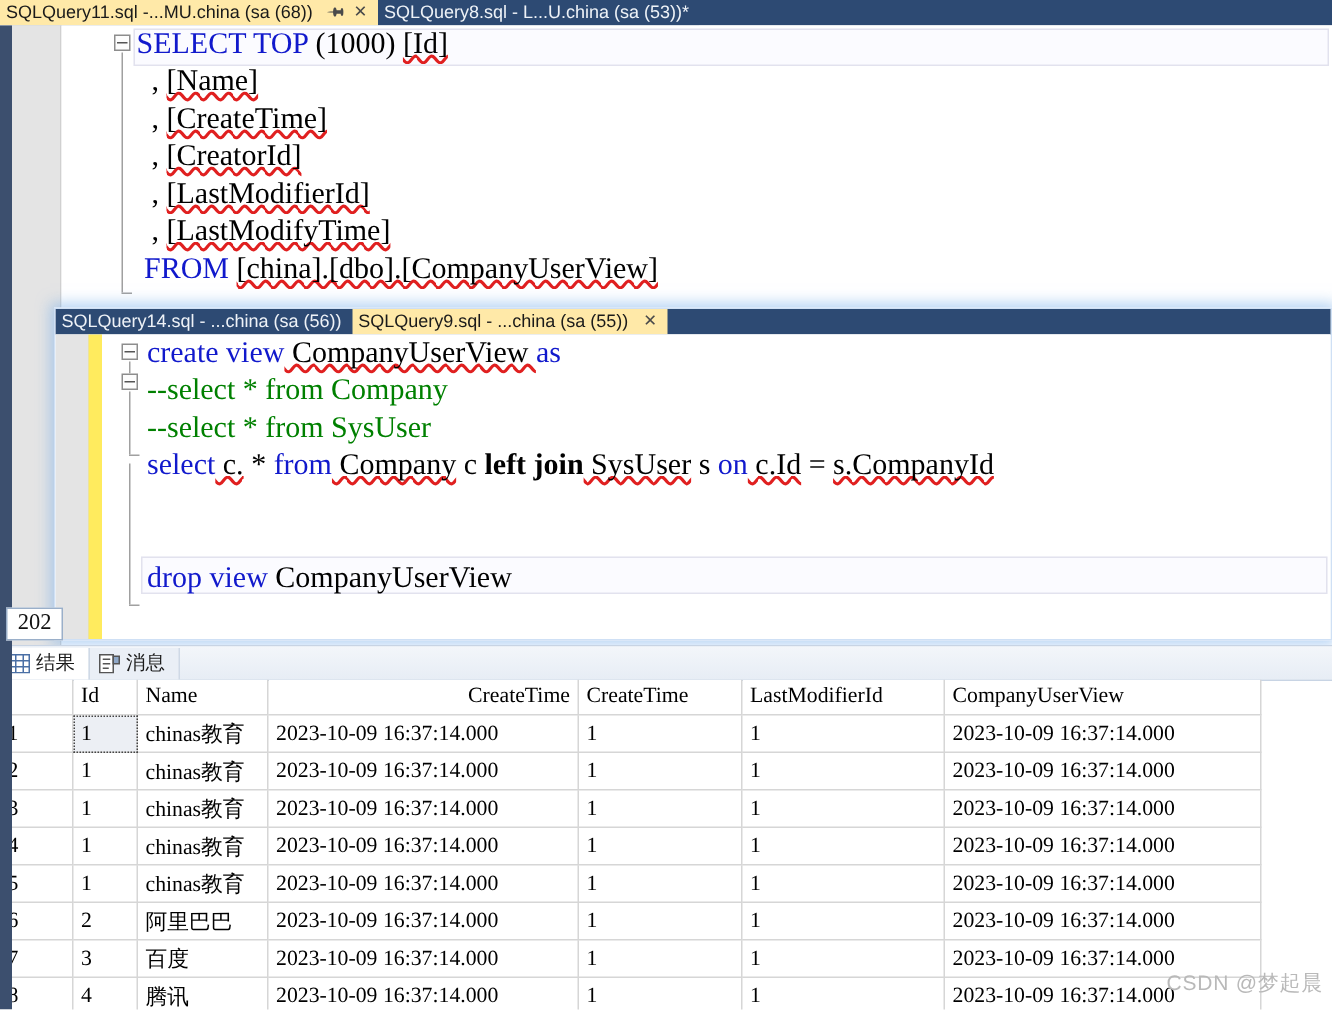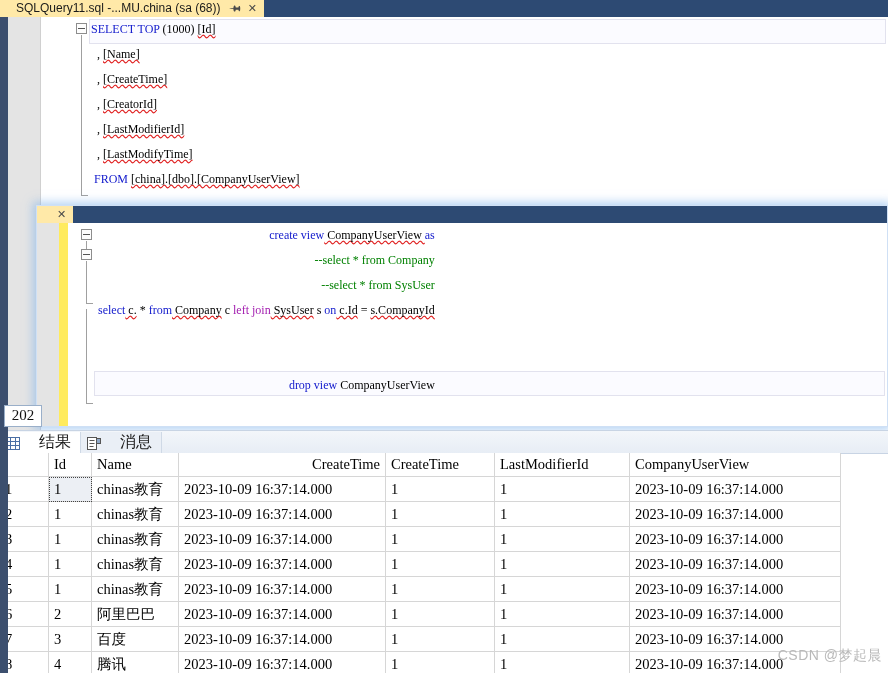--- a/index.html
+++ b/index.html
@@ -29,21 +29,21 @@
     width: 888px; height: 17px;
     background: #2d4a73;
     display: flex;
     align-items: stretch;
     overflow: hidden;
   }
   .tab {
     display: flex;
     align-items: center;
     gap: 6px;
-    padding: 0 7px 0 16px;
+    padding: 0 7px 0 4px;
     font-size: 12px;
     white-space: nowrap;
     line-height: 17px;
   }
   .tab.active {
     background: #ffe9a8;
     color: #1a1a1a;
   }
   .tab.inactive {
     background: #2d4a73;
@@ -74,27 +74,27 @@
   }
   .change-bar {
     position: absolute;
     top: 0; bottom: 0;
     width: 9px;
     background: #ffeb5e;
   }
   .code {
     position: absolute;
     font-family: "Liberation Serif", serif;
-    font-size: 12px;
+    font-size: 20px;
     line-height: 25px;
     white-space: pre;
     color: #000000;
   }
   .kw { color: #1119cc; }
-  .kwl { color: #a21caf; }
+  .kwl { color: #000000; font-weight: bold; }
   .cmt { color: #008000; margin-top: 12px; }
   .sq {
     text-decoration: underline wavy #e02020;
     text-decoration-skip-ink: none;
   }
   .outline-box {
     position: absolute;
     width: 11px; height: 11px;
     border: 1px solid #8d8d8d;
     background: #fdfdfd;
@@ -164,25 +164,25 @@
     left: 0; top: 0;
     height: 22px; width: 888px;
     background: linear-gradient(#f3f6fa, #e7edf5);
     display: flex;
     align-items: center;
     border-bottom: 1px solid #c8d4e4;
   }
   .res-tab {
     display: flex;
     align-items: center;
-    gap: 19px;
+    gap: 4px;
     padding: 2px 9px 2px 6px;
     height: 21px;
     box-sizing: border-box;
-    font-size: 16px;
+    font-size: 13px;
     color: #1a1a1a;
   }
   .res-tab.sel { background: #ffffff; }
   .res-tab.unsel {
     background: #eaeff6;
     border-left: 1px solid #cfd9e6;
     border-right: 1px solid #cfd9e6;
   }
   .res-ico { width: 14px; height: 13px; display:inline-block; position: relative; }
 
@@ -250,20 +250,23 @@
 <div id="win1">
 
   <div class="tabstrip">
     <div class="tab active">
       <span>SQLQuery11.sql -...MU.china (sa (68))</span>
       <span class="tab-icons">
         <span class="pin-ico">🖈</span>
         <span>✕</span>
       </span>
     </div>
+    <div class="tab inactive">
+      <span>SQLQuery8.sql - L...U.china (sa (53))*</span>
+    </div>
   </div>
 
   <div class="edit-surface" style="top:17px;height:415px;">
     <div class="sel-margin" style="left:8px;width:32px;"></div>
     <div style="position:absolute;left:41px;top:0;bottom:0;right:0;background:#fff;">
 
       <div class="outline-box" style="left:35px;top:6px;"></div>
       <div class="outline-line" style="left:40px;top:18px;height:160px;"></div>
       <div class="outline-foot" style="left:40px;top:178px;width:7px;"></div>
 
@@ -271,31 +274,35 @@
 
       <div class="code" id="code-back" style="left:50px;top:0;"><div><span class="kw">SELECT</span><span class="kw"> TOP </span><span>(1000) </span><span class="sq">[Id]</span></div><div><span>  , </span><span class="sq">[Name]</span></div><div><span>  , </span><span class="sq">[CreateTime]</span></div><div><span>  , </span><span class="sq">[CreatorId]</span></div><div><span>  , </span><span class="sq">[LastModifierId]</span></div><div><span>  , </span><span class="sq">[LastModifyTime]</span></div><div><span> </span><span class="kw">FROM</span><span> </span><span class="sq">[china].[dbo].[CompanyUserView]</span></div></div>
     </div>
   </div>
 </div>
 
 <div class="leftbar2"></div>
 
 <div id="win2">
   <div class="tabstrip">
+    <div class="tab inactive">
+      <span>SQLQuery14.sql - ...china (sa (56))</span>
+    </div>
     <div class="tab active">
+      <span>SQLQuery9.sql - ...china (sa (55))</span>
       <span class="tab-icons">
         <span>✕</span>
       </span>
     </div>
   </div>
 
   <div class="edit-surface" style="top:17px;height:205px;">
     <div class="sel-margin" style="left:0;width:22px;"></div>
     <div class="change-bar" style="left:22px;"></div>
-    <div style="position:absolute;left:31px;top:0;bottom:0;right:0;background:#fff;text-align:right;">
+    <div style="position:absolute;left:31px;top:0;bottom:0;right:0;background:#fff;">
 
       <div class="outline-box" style="left:13px;top:6px;"></div>
       <div class="outline-line" style="left:18px;top:18px;height:8px;"></div>
       <div class="outline-box" style="left:13px;top:26px;"></div>
       <div class="outline-line" style="left:18px;top:38px;height:42px;"></div>
       <div class="outline-foot" style="left:18px;top:80px;width:7px;"></div>
       <div class="outline-line" style="left:18px;top:86px;height:94px;"></div>
       <div class="outline-foot" style="left:18px;top:180px;width:7px;"></div>
 
       <div class="curline" style="left:26px;top:148px;right:2px;height:25px;"></div>

